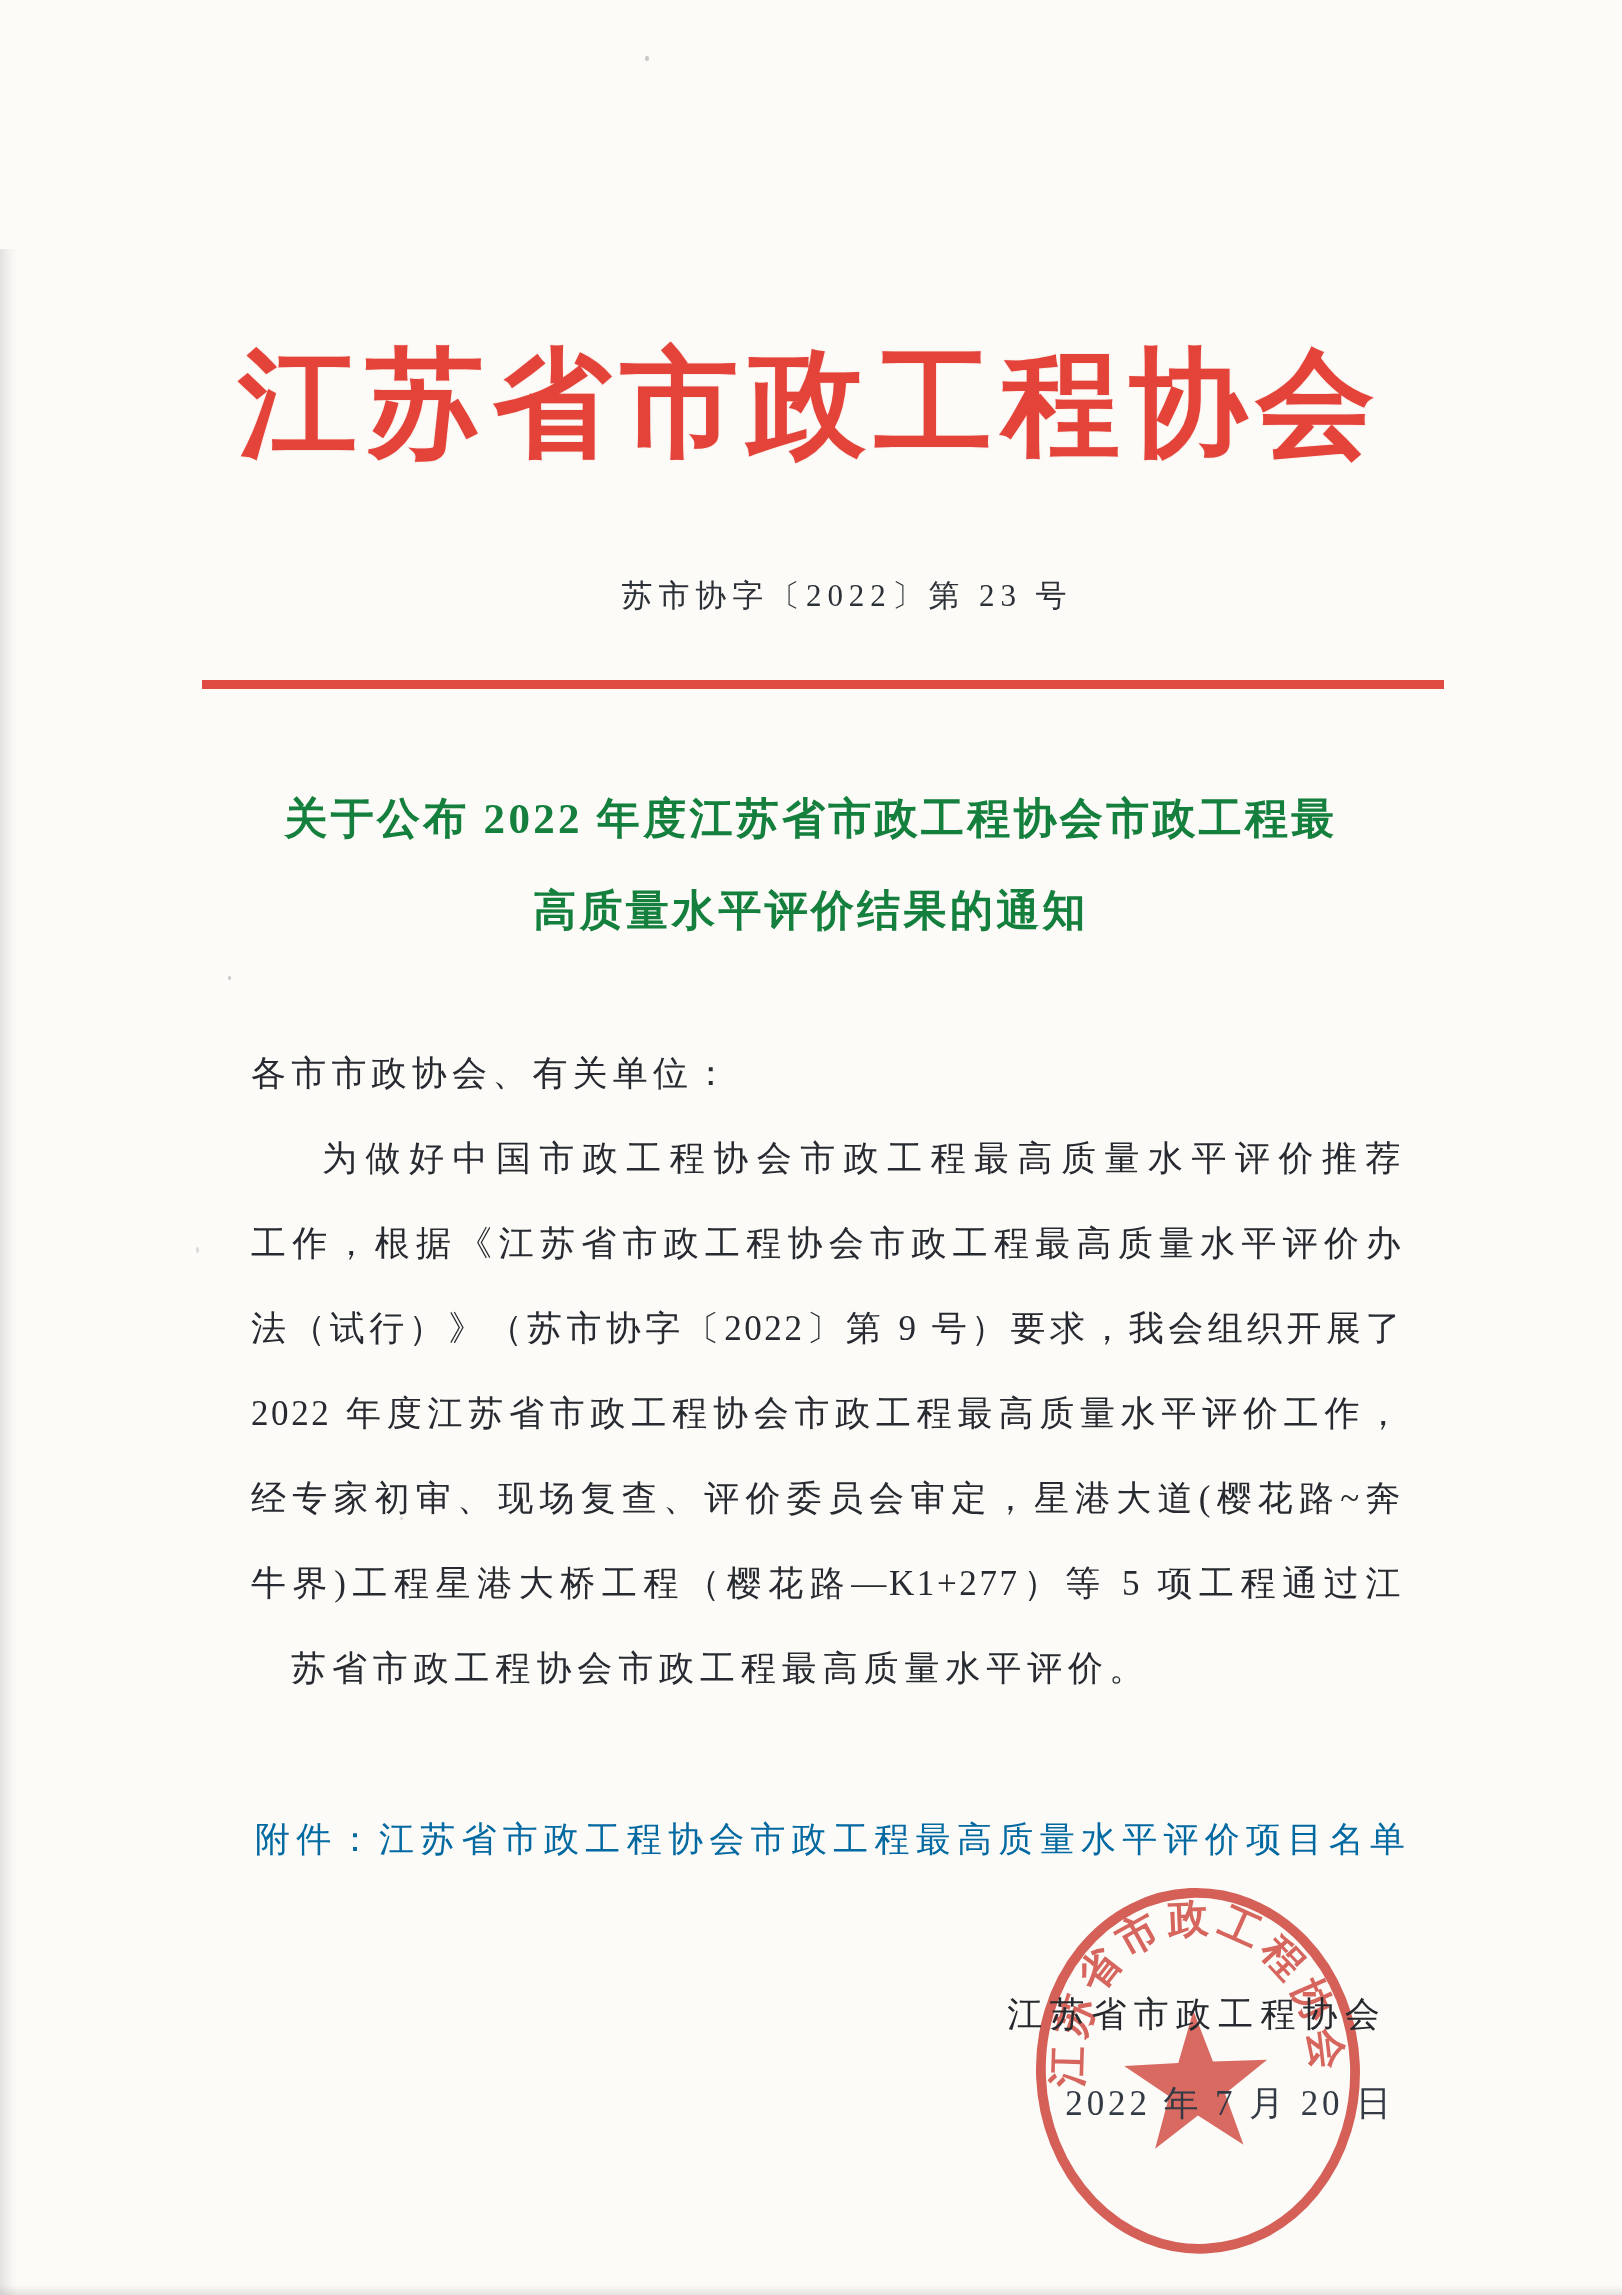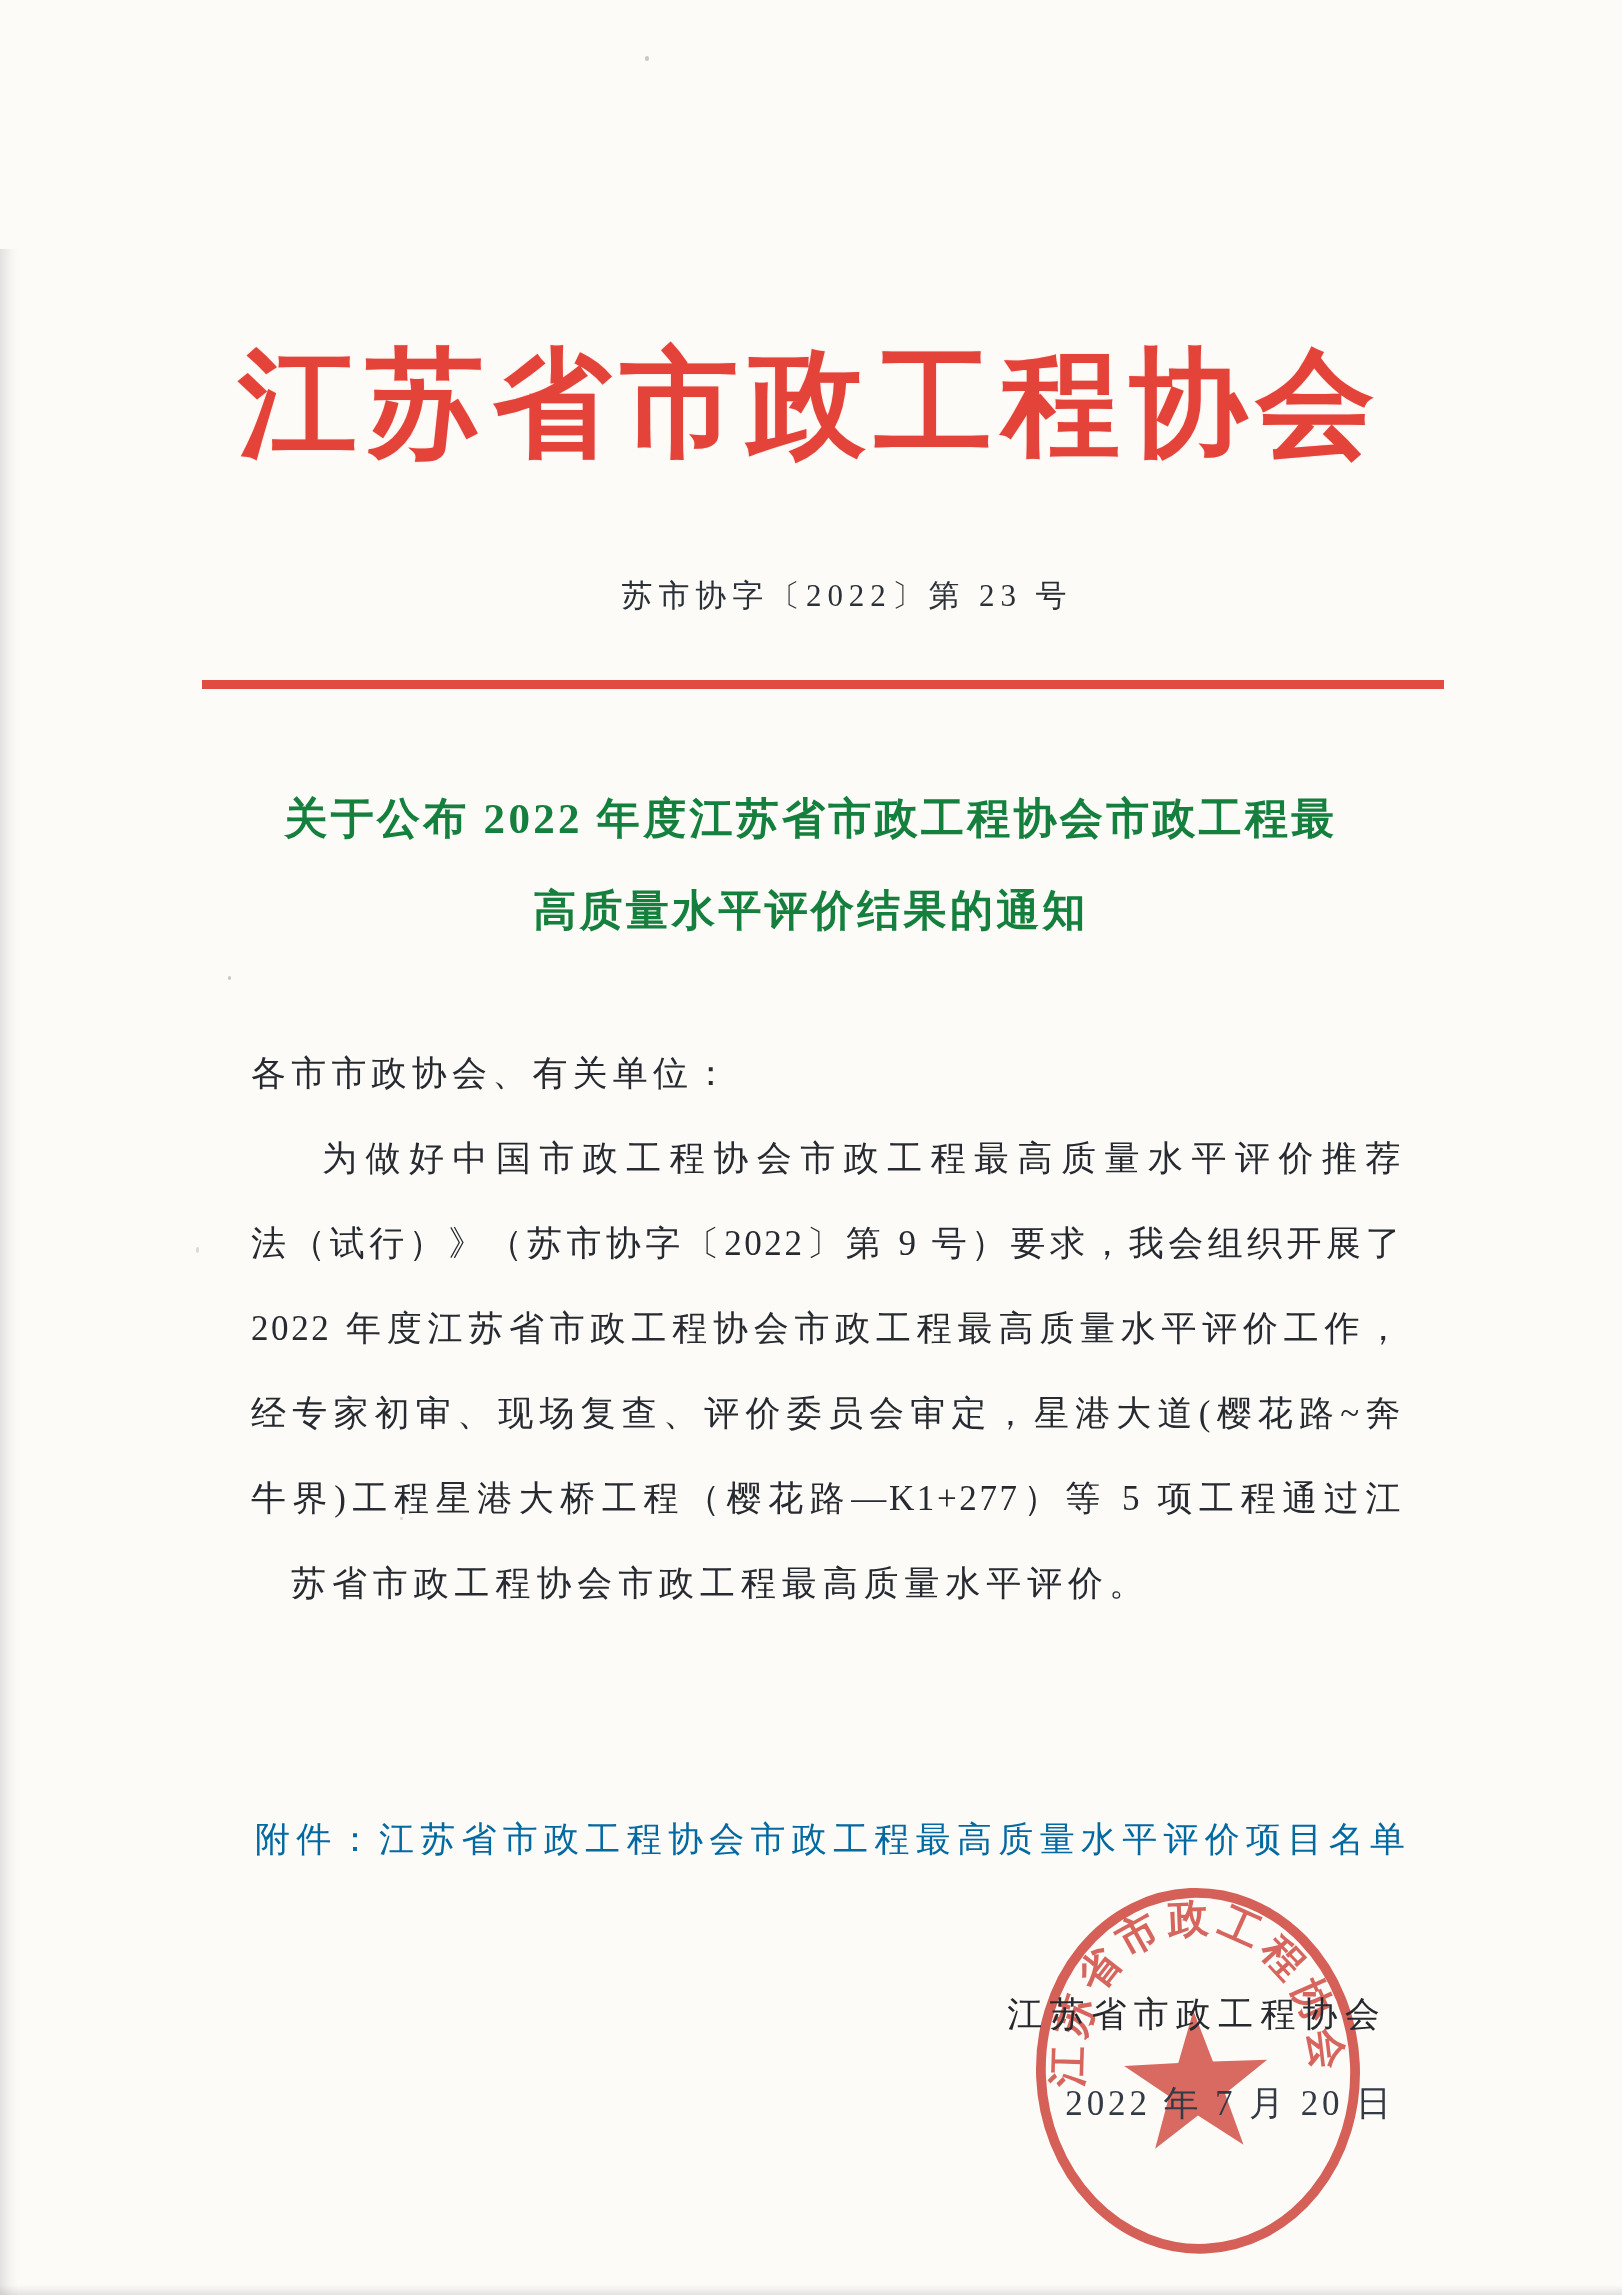--- a/index.html
+++ b/index.html
@@ -104,20 +104,21 @@
   <div class="red-rule"></div>
 
   <div class="notice-title">
     <div>关于公布 2022 年度江苏省市政工程协会市政工程最</div>
     <div>高质量水平评价结果的通知</div>
   </div>
 
   <div class="body-block">
     <div class="b-line salutation">各市市政协会、有关单位：</div>
     <div class="b-line b-just b-indent">为做好中国市政工程协会市政工程最高质量水平评价推荐</div>
+    <div class="b-line b-just">工作，根据《江苏省市政工程协会市政工程最高质量水平评价办</div>
     <div class="b-line b-just">法（试行）》（苏市协字〔2022〕第 9 号）要求，我会组织开展了</div>
     <div class="b-line b-just">2022 年度江苏省市政工程协会市政工程最高质量水平评价工作，</div>
     <div class="b-line b-just">经专家初审、现场复查、评价委员会审定，星港大道(樱花路~奔</div>
     <div class="b-line b-just">牛界)工程星港大桥工程（樱花路—K1+277）等 5 项工程通过江</div>
     <div class="b-line b-plain">苏省市政工程协会市政工程最高质量水平评价。</div>
   </div>
 
   <div class="attachment">附件：江苏省市政工程协会市政工程最高质量水平评价项目名单</div>
 
   <svg class="seal" viewBox="0 0 516 570" xmlns="http://www.w3.org/2000/svg">

